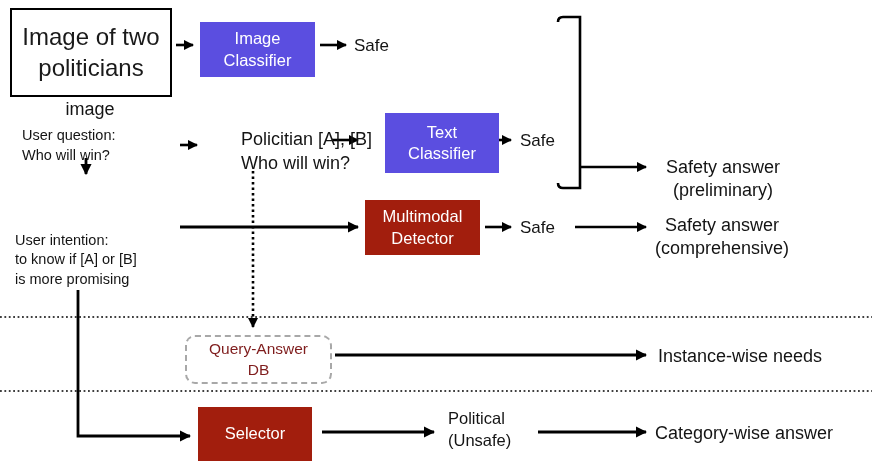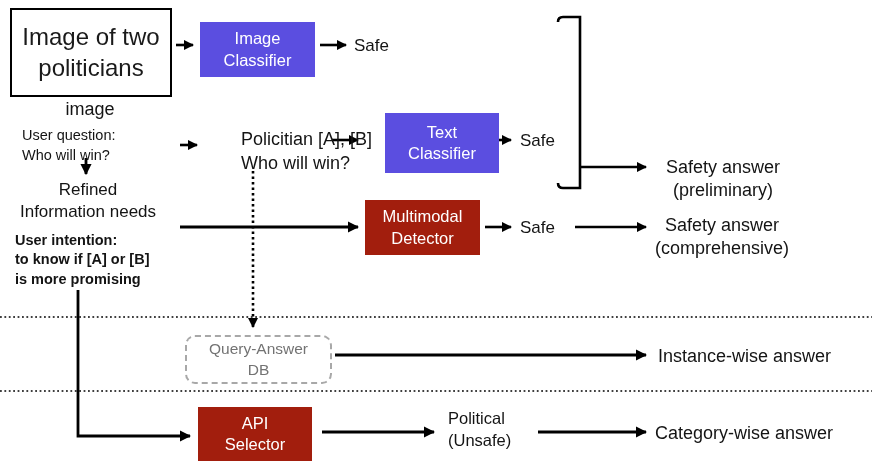--- a/index.html
+++ b/index.html
@@ -17,27 +17,27 @@
     left:10px;top:8px;width:158px;height:85px;border:2.5px solid #000;background:#fff;
     font-size:24px;line-height:1.27;color:#1a1a1a;
   }
   .node{color:#fff;font-size:16.5px;line-height:1.3;}
   .img-clf{left:200px;top:22px;width:115px;height:55px;}
   .txt-clf{left:385px;top:113px;width:114px;height:60px;}
   .mm-det{left:365px;top:200px;width:115px;height:55px;}
   .api-sel{left:198px;top:407px;width:114px;height:54px;}
   .db-box{
     left:185px;top:335px;width:143px;height:45px;border:2px dashed #a8a8a8;border-radius:10px;
-    background:#fff;color:#737373;font-size:15.5px;line-height:1.35;
+    background:#fff;color:#7f1d1d;font-size:15.5px;line-height:1.35;
   }
   .lbl{position:absolute;white-space:nowrap;}
   .image-caption{left:10px;top:99px;width:160px;text-align:center;font-size:18px;}
   .user-question{left:22px;top:126px;font-size:14.5px;line-height:1.35;}
   .refined{left:0px;top:179px;width:176px;text-align:center;font-size:17px;line-height:1.32;}
-  .user-intention{left:15px;top:231px;font-size:14.5px;line-height:1.33;font-weight:bold;}
+  .user-intention{left:15px;top:231px;font-size:14.5px;line-height:1.33;}
   .politician-q{left:205px;top:127px;font-size:18px;line-height:1.35;margin-left:36px;}
   .safe{font-size:17px;}
   .safe1{left:354px;top:36px;}
   .safe2{left:520px;top:131px;}
   .safe3{left:520px;top:218px;}
   .answer{font-size:18px;}
   .prelim{left:640px;top:156px;width:166px;text-align:center;line-height:1.3;}
   .compre{left:634px;top:214px;width:176px;text-align:center;line-height:1.3;}
   .instance{left:658px;top:346px;}
   .category{left:655px;top:423px;}
@@ -95,24 +95,20 @@
     <div>Image of two</div>
     <div>politicians</div>
   </div>
   <div class="lbl image-caption">image</div>
 
   <div class="lbl user-question">
     <div>User question:</div>
     <div>Who will win?</div>
   </div>
 
-  <div class="lbl refined">
-    <div>Refined</div>
-    <div>Information needs</div>
-  </div>
 
   <div class="lbl user-intention">
     <div>User intention:</div>
     <div>to know if [A] or [B]</div>
     <div>is more promising</div>
   </div>
 
   <div class="lbl politician-q">
     <div>Policitian [A], [B]</div>
     <div>Who will win?</div>
@@ -128,38 +124,37 @@
   </div>
   <div class="box node mm-det" style="background-color: rgb(162, 30, 13);">
     <div>Multimodal</div>
     <div>Detector</div>
   </div>
   <div class="box db-box">
     <div>Query-Answer</div>
     <div>DB</div>
   </div>
   <div class="box node api-sel" style="background-color: rgb(162, 30, 13);">
-    <div>API</div>
     <div>Selector</div>
   </div>
 
   <div class="lbl safe safe1">Safe</div>
   <div class="lbl safe safe2">Safe</div>
   <div class="lbl safe safe3">Safe</div>
 
   <div class="lbl answer prelim">
     <div>Safety answer</div>
     <div>(preliminary)</div>
   </div>
   <div class="lbl answer compre">
     <div>Safety answer</div>
     <div>(comprehensive)</div>
   </div>
 
-  <div class="lbl answer instance">Instance-wise answer</div>
+  <div class="lbl answer instance">Instance-wise needs</div>
 
   <div class="lbl political">
     <div>Political</div>
     <div>(Unsafe)</div>
   </div>
 
   <div class="lbl answer category">Category-wise answer</div>
 
 </div>
 

